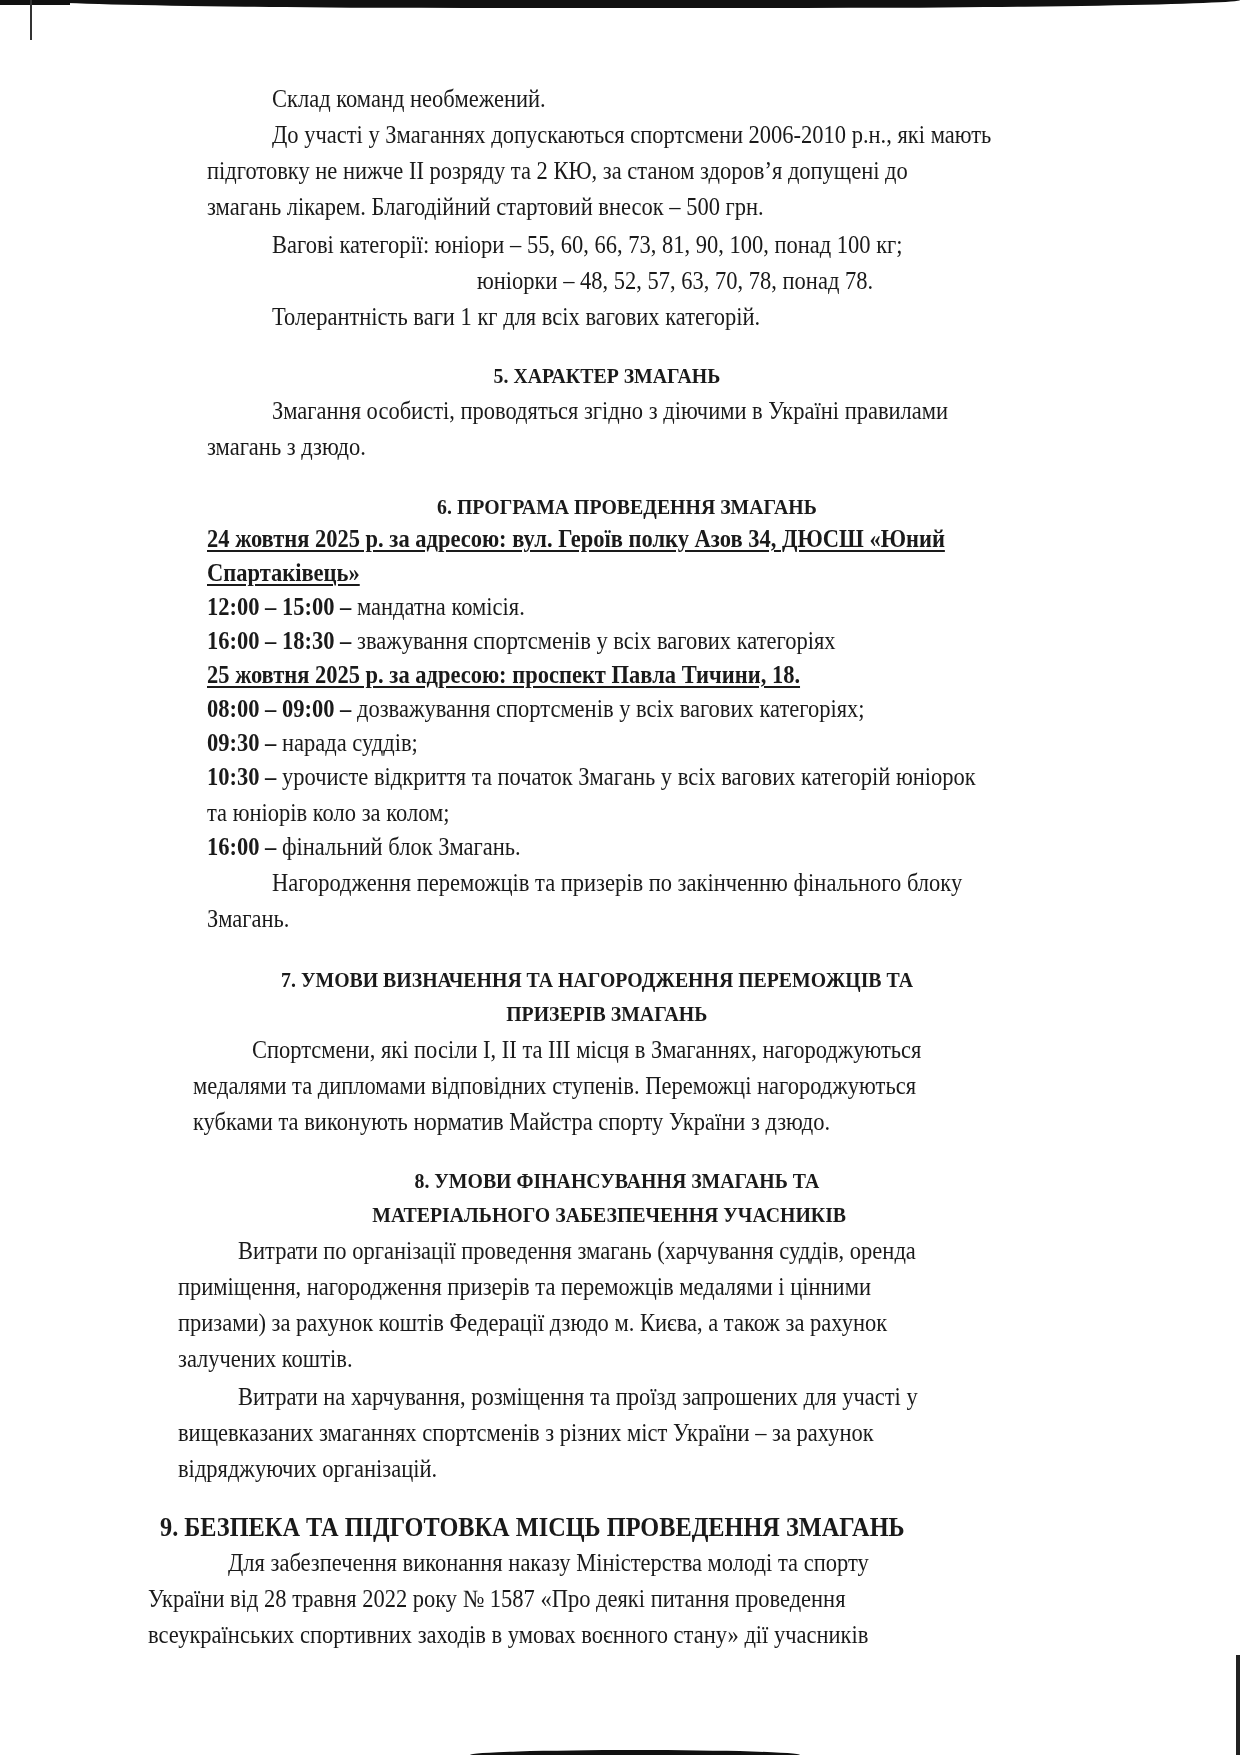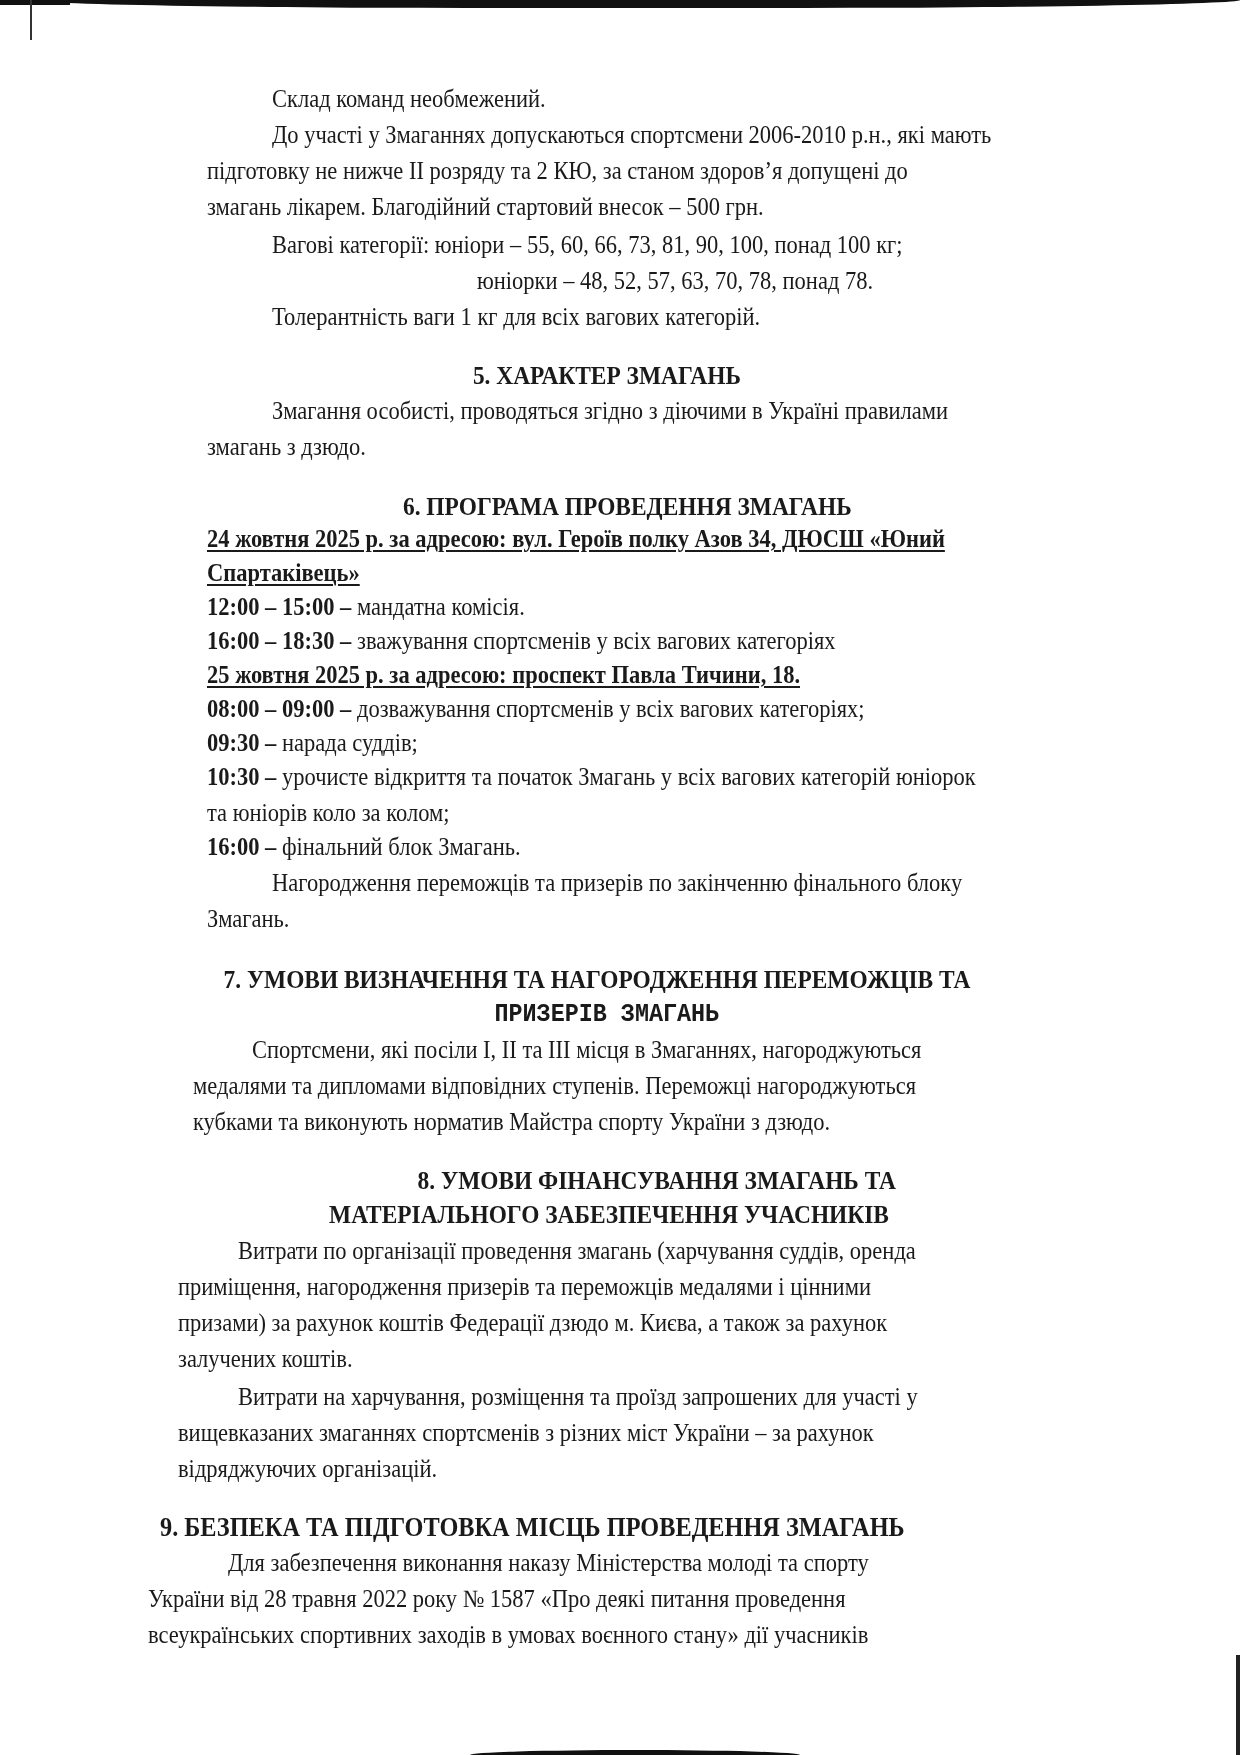--- a/index.html
+++ b/index.html
@@ -26,21 +26,21 @@
   .scan-right {
     position: absolute; right: 0; bottom: 0; width: 4px; height: 100px; background: #222;
   }
   .line {
     position: absolute; font-size: 25px; line-height: 30px; white-space: nowrap;
     transform-origin: left top; transform: scaleX(0.9);
   }
   .bold { font-weight: bold; }
   .u { text-decoration: underline; text-decoration-thickness: 2px; text-underline-offset: 3px; }
   .heading {
-    position: absolute; font-size: 26px; line-height: 30px; font-weight: bold;
+    position: absolute; font-size: 22px; line-height: 30px; font-weight: bold;
     white-space: nowrap; text-align: center; left: 0; width: 1124px;
   }
   .heading span { display: inline-block; transform: scaleX(0.9); }
 </style>
 </head>
 <body>
 
 <div class="scan-top-left"></div>
 <div class="scan-top"></div>
 <div class="scan-left"></div>
@@ -86,26 +86,26 @@
   <div class="line" style="left:207px;top:798px;">
     <span>та юніорів коло за колом;</span>
   </div>
   <div class="line" style="left:207px;top:832px;">
     <span class="bold">16:00 –</span><span> фінальний блок Змагань.</span>
   </div>
   <div class="line" style="left:272px;top:868px;">Нагородження  переможців  та  призерів  по  закінченню  фінального  блоку</div>
   <div class="line" style="left:207px;top:904px;">Змагань.</div>
 
   <div class="heading" style="top:965px;padding-left:70px;box-sizing:border-box;"><span>7. УМОВИ ВИЗНАЧЕННЯ ТА НАГОРОДЖЕННЯ ПЕРЕМОЖЦІВ ТА</span></div>
-  <div class="heading" style="top:999px;padding-left:90px;box-sizing:border-box;font-family:Liberation Mono, monospace;"><span>ПРИЗЕРІВ ЗМАГАНЬ</span></div>
+  <div class="heading" style="top:999px;padding-left:90px;box-sizing:border-box;"><span>ПРИЗЕРІВ ЗМАГАНЬ</span></div>
   <div class="line" style="left:252px;top:1035px;">Спортсмени,  які  посіли  I,  II  та  III  місця  в  Змаганнях,  нагороджуються</div>
   <div class="line" style="left:193px;top:1071px;">медалями  та  дипломами  відповідних  ступенів.  Переможці  нагороджуються</div>
   <div class="line" style="left:193px;top:1107px;">кубками та виконують норматив Майстра спорту України з дзюдо.</div>
 
-  <div class="heading" style="top:1166px;padding-left:110px;box-sizing:border-box;margin-left:40px;"><span>8. УМОВИ ФІНАНСУВАННЯ ЗМАГАНЬ ТА</span></div>
+  <div class="heading" style="top:1166px;padding-left:110px;box-sizing:border-box;"><span>8. УМОВИ ФІНАНСУВАННЯ ЗМАГАНЬ ТА</span></div>
   <div class="heading" style="top:1200px;padding-left:94px;box-sizing:border-box;"><span>МАТЕРІАЛЬНОГО ЗАБЕЗПЕЧЕННЯ УЧАСНИКІВ</span></div>
   <div class="line" style="left:238px;top:1236px;">Витрати  по  організації  проведення  змагань  (харчування  суддів,  оренда</div>
   <div class="line" style="left:178px;top:1272px;">приміщення,  нагородження  призерів  та  переможців  медалями  і  цінними</div>
   <div class="line" style="left:178px;top:1308px;">призами)  за  рахунок  коштів  Федерації  дзюдо  м.  Києва,  а  також  за  рахунок</div>
   <div class="line" style="left:178px;top:1344px;">залучених коштів.</div>
   <div class="line" style="left:238px;top:1382px;">Витрати  на  харчування,  розміщення  та  проїзд  запрошених  для  участі  у</div>
   <div class="line" style="left:178px;top:1418px;">вищевказаних  змаганнях  спортсменів  з  різних  міст  України  –  за  рахунок</div>
   <div class="line" style="left:178px;top:1454px;">відряджуючих організацій.</div>
 
   <div class="line bold" style="left:160px;top:1512px;font-size:27px;">9.  БЕЗПЕКА  ТА  ПІДГОТОВКА  МІСЦЬ  ПРОВЕДЕННЯ  ЗМАГАНЬ</div>

